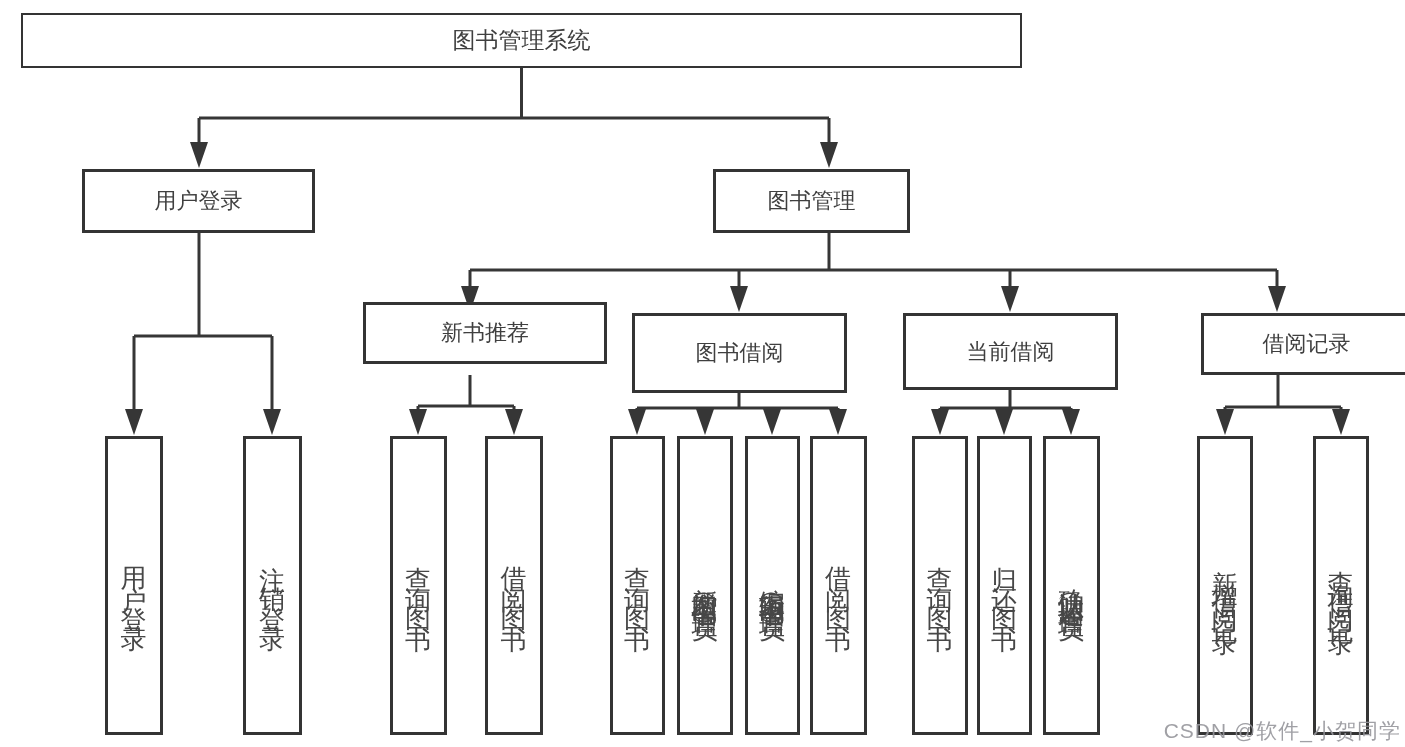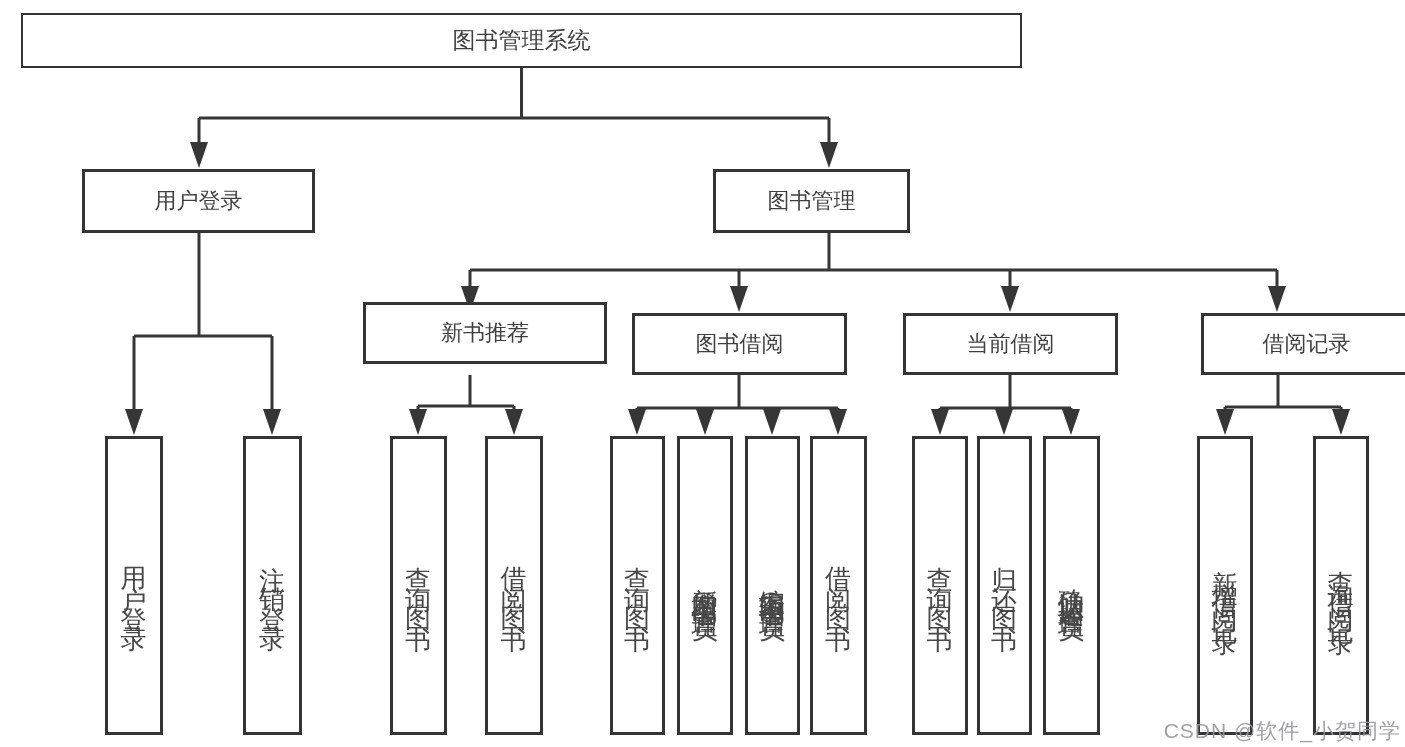--- a/index.html
+++ b/index.html
@@ -73,24 +73,24 @@
   <div class="box lvl" style="left:82px;top:169px;width:233px;height:64px;">
     <span class="hlabel">用户登录</span>
   </div>
   <div class="box lvl" style="left:713px;top:169px;width:197px;height:64px;">
     <span class="hlabel">图书管理</span>
   </div>
 
   <div class="box lvl" style="left:363px;top:302px;width:244px;height:62px;">
     <span class="hlabel">新书推荐</span>
   </div>
-  <div class="box lvl" style="left:632px;top:313px;width:215px;height:62px;">
+  <div class="box lvl" style="left:632px;top:313px;width:215px;height:80px;">
     <span class="hlabel">图书借阅</span>
   </div>
-  <div class="box lvl" style="left:903px;top:313px;width:215px;height:62px;justify-content:center;">
+  <div class="box lvl" style="left:903px;top:313px;width:215px;height:77px;justify-content:center;">
     <span class="hlabel">当前借阅</span>
   </div>
   <div class="box lvl" style="left:1172px;top:313px;width:211px;height:62px;margin-left:29px;">
     <span class="hlabel">借阅记录</span>
   </div>
 
   <div class="box leaf" style="left:105px;top:436px;width:58px;height:299px;">
     <span class="vtext" style="letter-spacing: 20px;">用户登录</span>
   </div>
   <div class="box leaf" style="left:243px;top:436px;width:59px;height:299px;">

